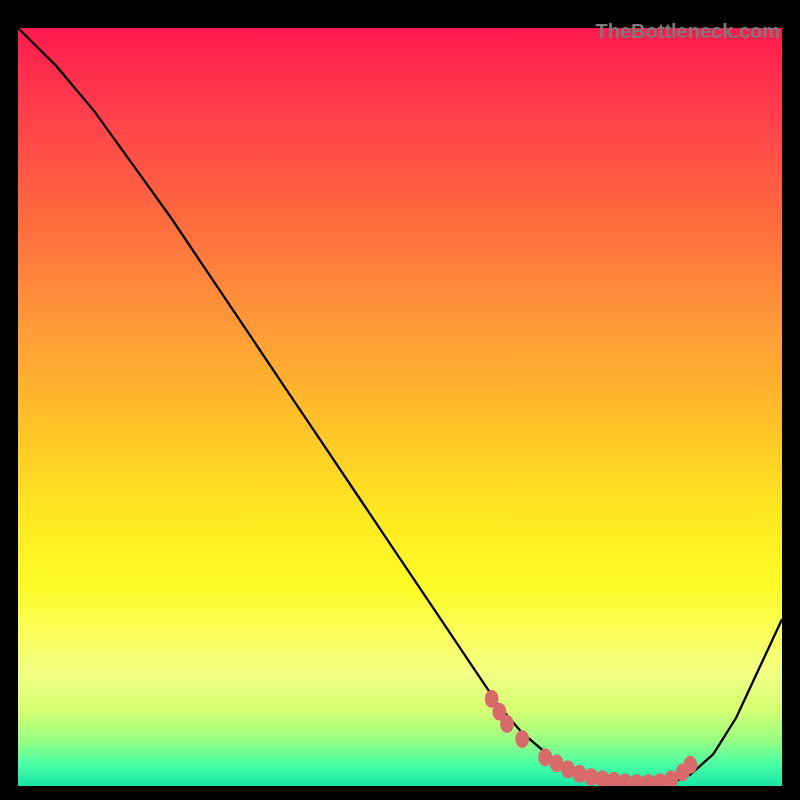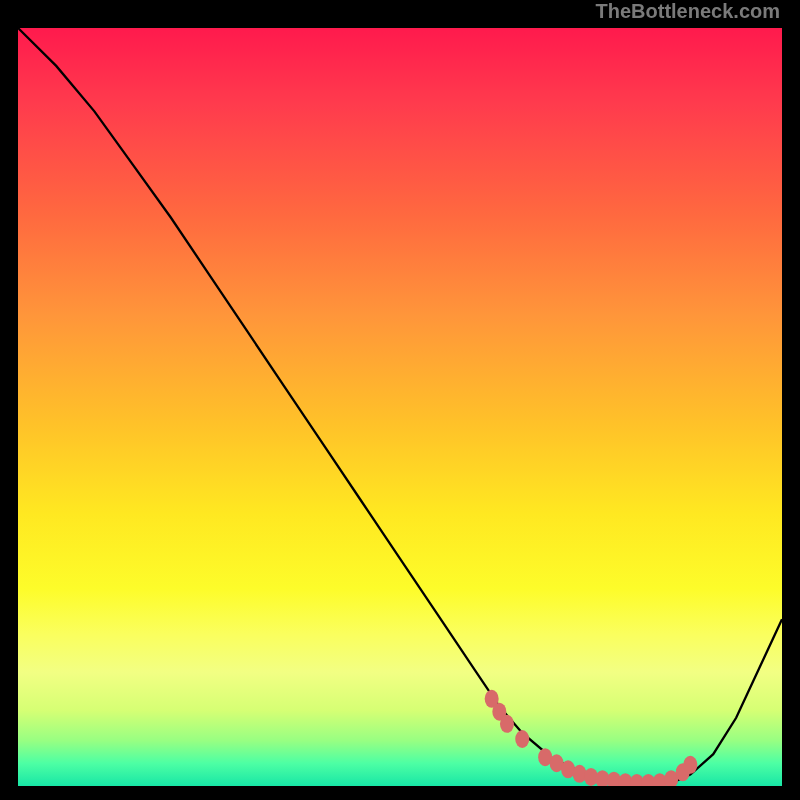--- a/index.html
+++ b/index.html
@@ -5,21 +5,21 @@
   * { margin: 0; padding: 0; box-sizing: border-box; }
   html, body { width: 800px; height: 800px; background: #000; }
   .frame {
     width: 800px;
     height: 800px;
     background: #000;
     position: relative;
   }
   .attribution {
     position: absolute;
-    top: 0;
+    top: 20px;
     right: 20px;
     font-family: Arial, sans-serif;
     font-size: 20px;
     font-weight: bold;
     color: #7a7a7a;
     z-index: 3;
     margin-left: 16px;
   }
   .plot-area {
     position: absolute;

